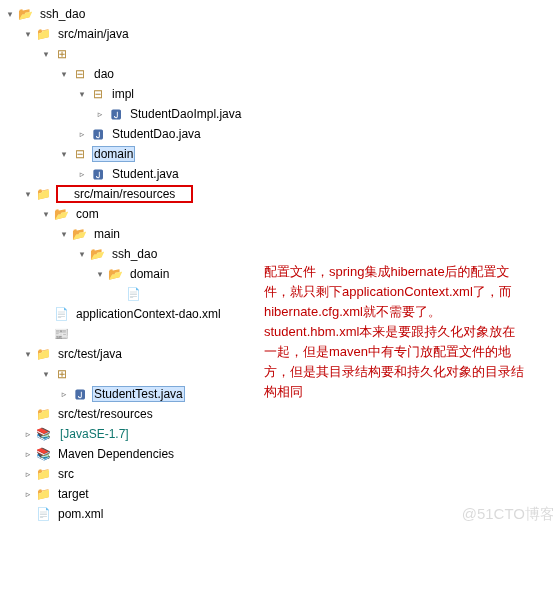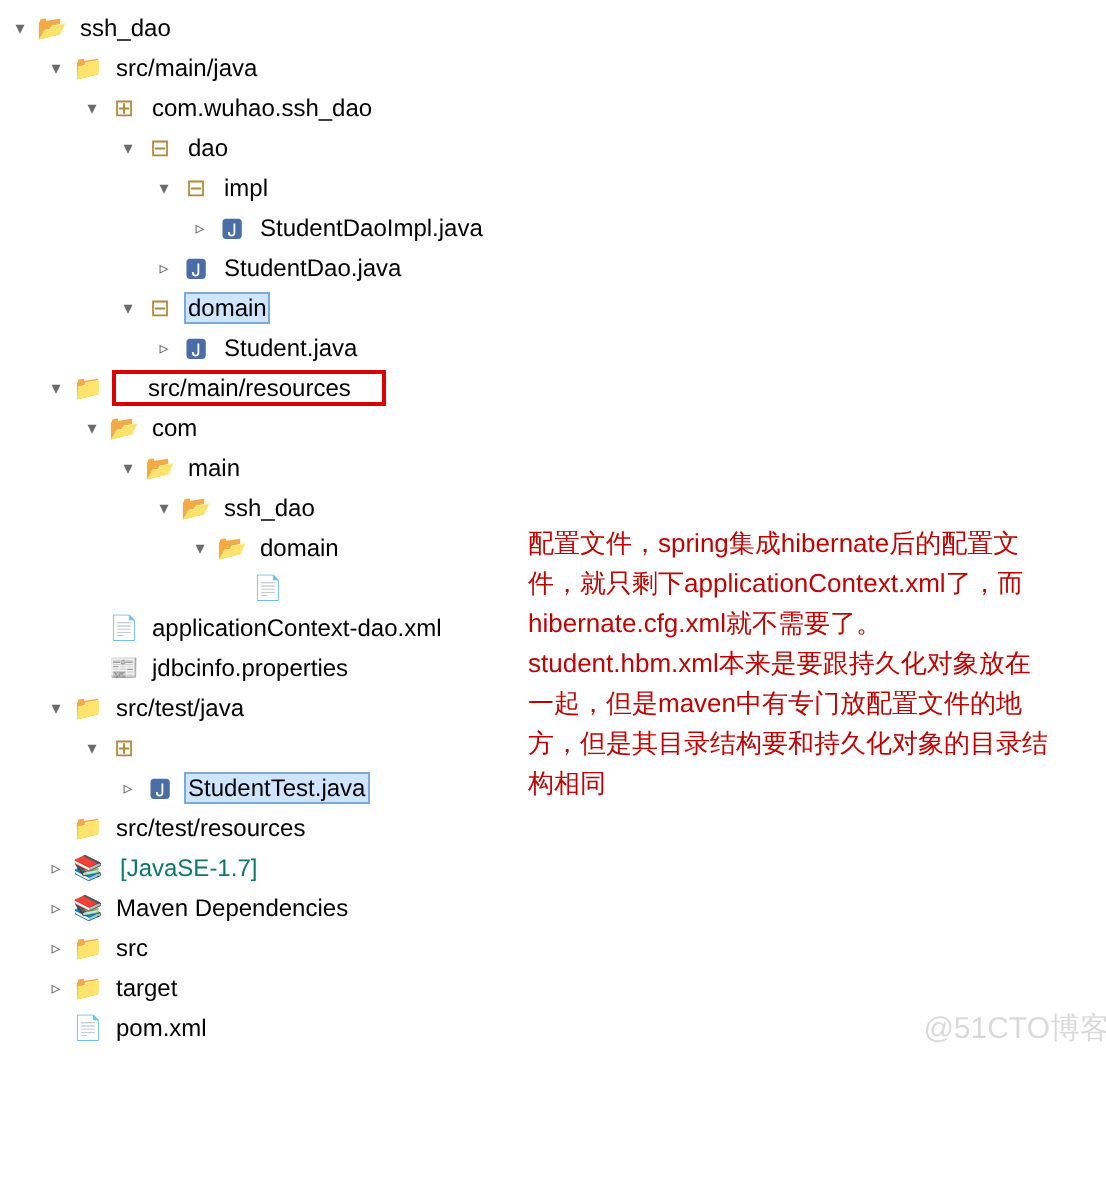--- a/index.html
+++ b/index.html
@@ -95,21 +95,20 @@
   <span class="toggle">▾</span>
   <span class="icon ic-srcfolder">📁</span>
   <span class="label">src/main/java</span>
 </div>
 
 <div class="tree-row">
   <span class="indent"></span>
     <span class="indent"></span>
   <span class="toggle">▾</span>
   <span class="icon ic-package">⊞</span>
-  <span class="label">com.wuhao.ssh_dao</span>
 </div>
 
 <div class="tree-row">
   <span class="indent"></span>
     <span class="indent"></span>
     <span class="indent"></span>
   <span class="toggle">▾</span>
   <span class="icon ic-package">⊟</span>
   <span class="label">dao</span>
 </div>
@@ -226,21 +225,20 @@
   <span class="toggle none">▹</span>
   <span class="icon ic-xml">📄</span>
   <span class="label">applicationContext-dao.xml</span>
 </div>
 
 <div class="tree-row">
   <span class="indent"></span>
     <span class="indent"></span>
   <span class="toggle none">▹</span>
   <span class="icon ic-file">📰</span>
-  <span class="label">jdbcinfo.properties</span>
 </div>
 
 <div class="tree-row">
   <span class="indent"></span>
   <span class="toggle">▾</span>
   <span class="icon ic-srcfolder">📁</span>
   <span class="label">src/test/java</span>
 </div>
 
 <div class="tree-row">

